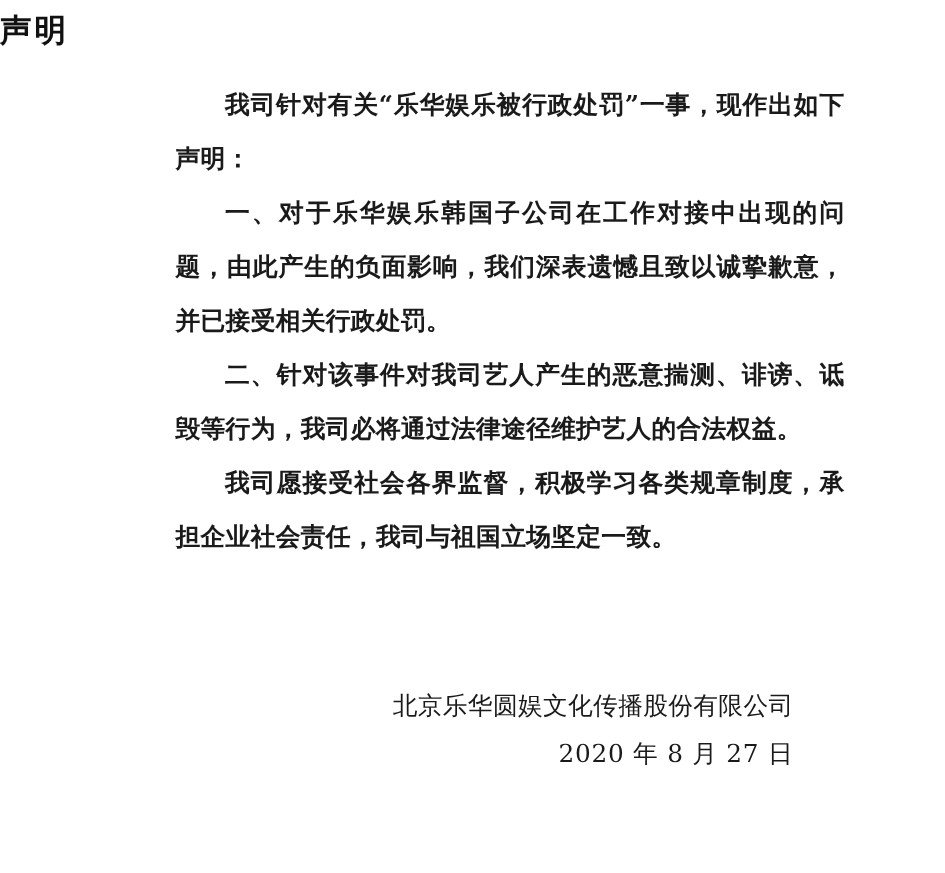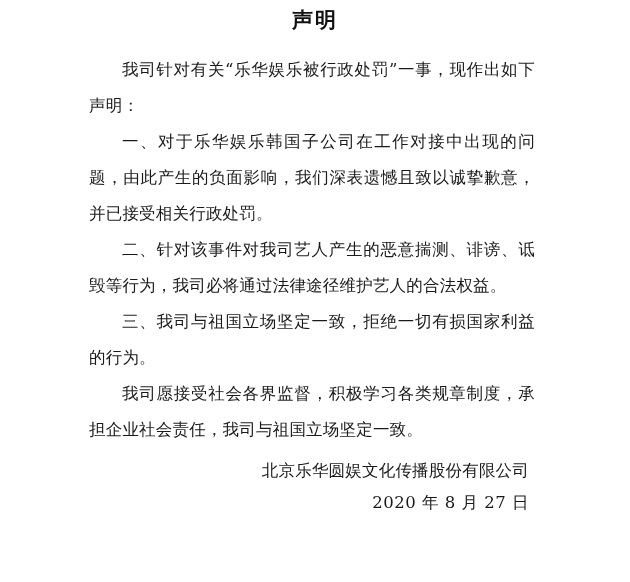--- a/index.html
+++ b/index.html
@@ -20,34 +20,34 @@
     height: 582px;
     background: #ffffff;
   }
 
   
   .doc-title {
     position: absolute;
     top: 6px;
     left: 0;
     width: 630px;
-    text-align: center;
     font-size: 21px;
     font-weight: bold;
     letter-spacing: 2px;
     color: #111111;
     font-family: "DejaVu Serif", "Liberation Serif", serif;
   }
 
   
   .body-block {
     position: absolute;
     top: 52px;
-    left: 89px;
+    left: 117px;
     width: 446px;
+    font-weight: bold;
   }
   .para {
     font-size: 16.5px;
     line-height: 36px;
     text-align: justify;
     text-justify: inter-ideograph;
     text-indent: 2em;
     margin: 0;
     color: #1a1a1a;
     letter-spacing: 0.2px;
@@ -99,21 +99,20 @@
 <body>
 
 <div class="page">
 
   <div class="doc-title">声明</div>
 
   <div class="body-block">
     <p class="para">我司针对有关“乐华娱乐被行政处罚”一事，现作出如下声明：</p>
     <p class="para">一、对于乐华娱乐韩国子公司在工作对接中出现的问题，由此产生的负面影响，我们深表遗憾且致以诚挚歉意，并已接受相关行政处罚。</p>
     <p class="para">二、针对该事件对我司艺人产生的恶意揣测、诽谤、诋毁等行为，我司必将通过法律途径维护艺人的合法权益。</p>
-    <p class="para">三、我司与祖国立场坚定一致，拒绝一切有损国家利益的行为。</p>
     <p class="para">我司愿接受社会各界监督，积极学习各类规章制度，承担企业社会责任，我司与祖国立场坚定一致。</p>
   </div>
 
   <div class="seal-clip">
     
   </div>
 
   <div class="signature">
     <div class="sig-company">北京乐华圆娱文化传播股份有限公司</div>
     <div class="sig-date">2020 年 8 月 27 日</div>

